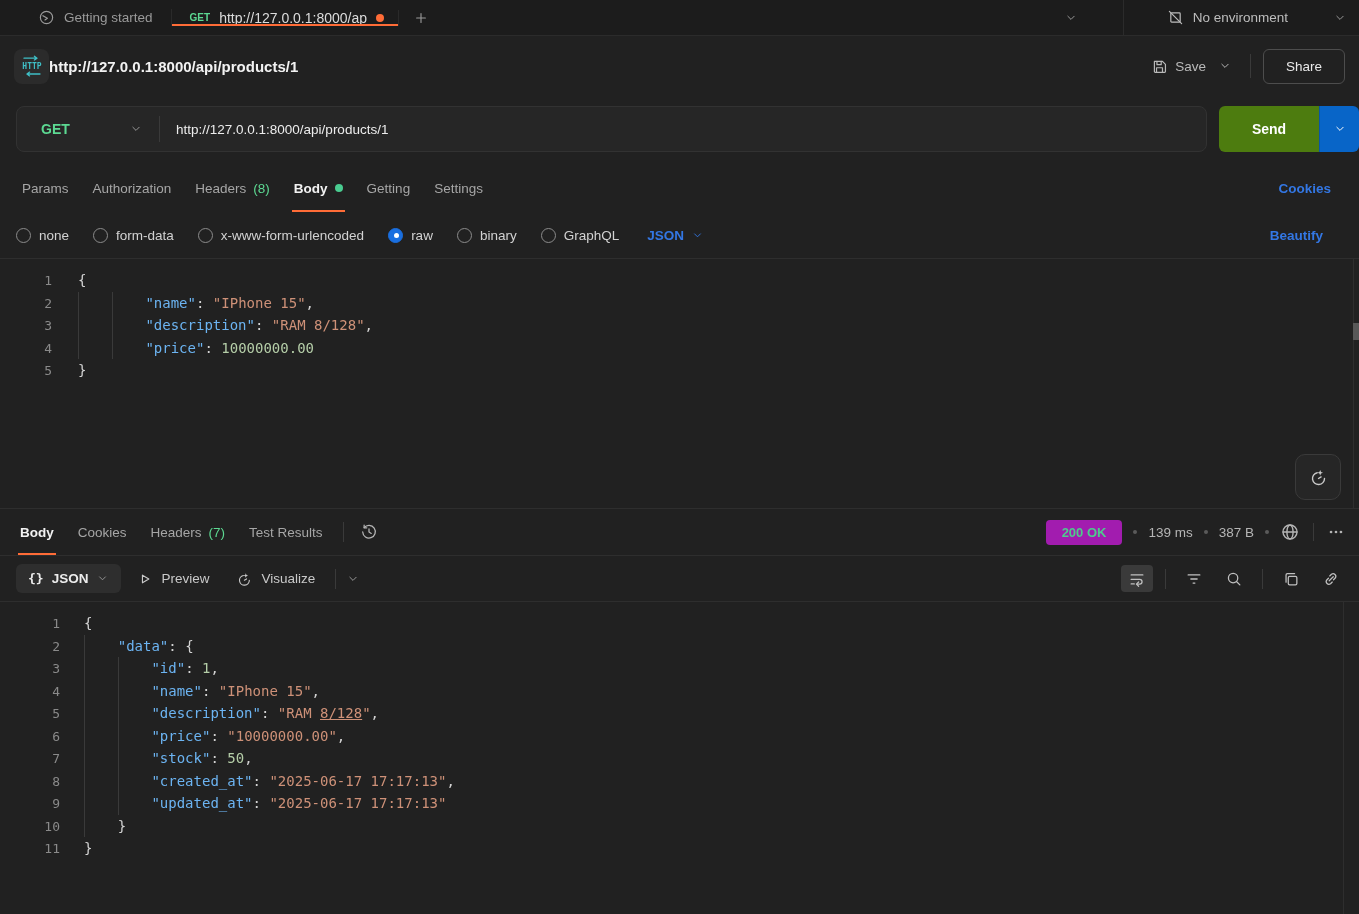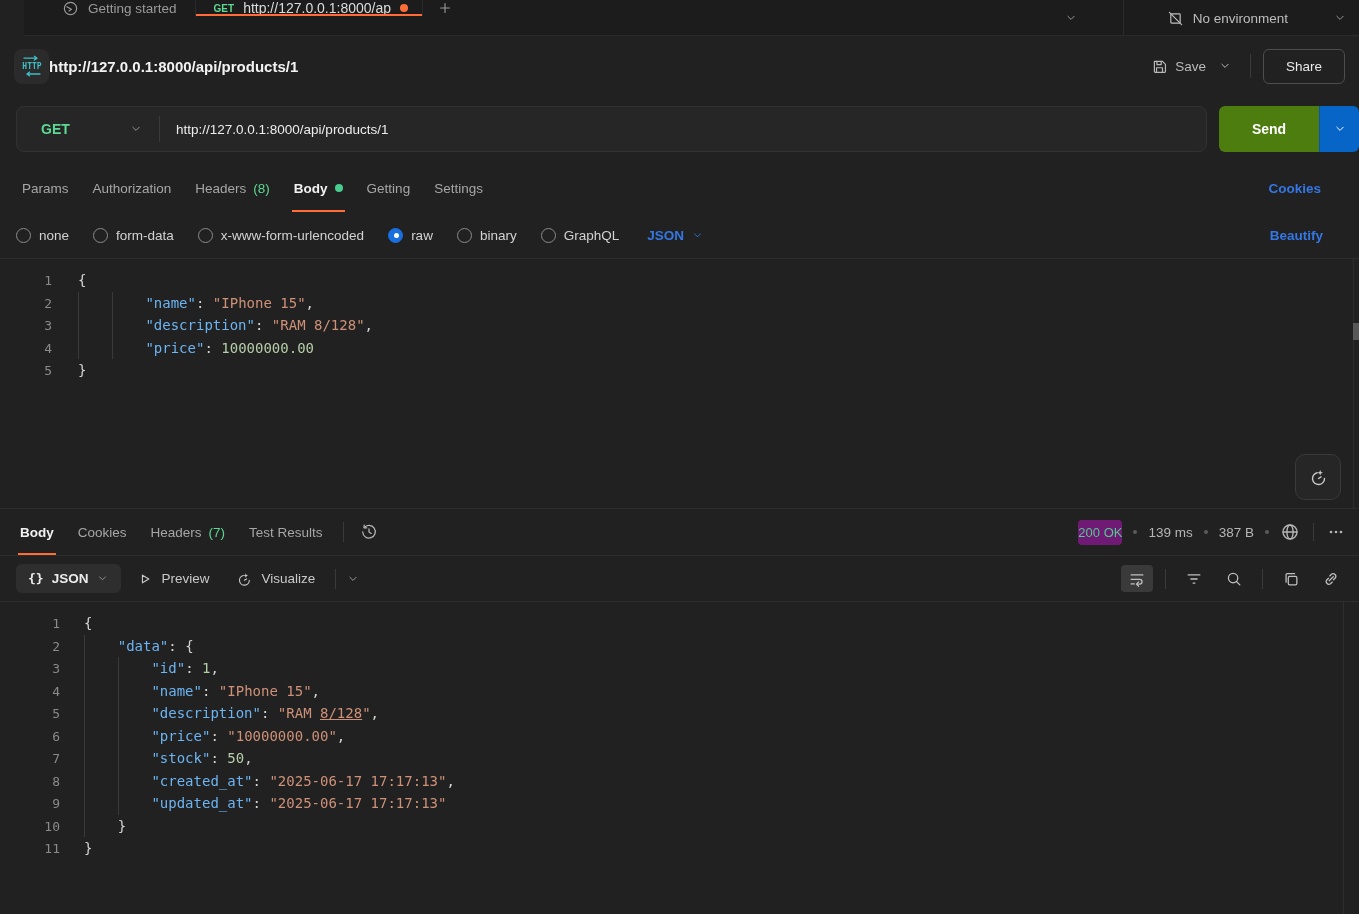--- a/index.html
+++ b/index.html
@@ -7,21 +7,21 @@
   body {
     width:1359px; height:914px; overflow:hidden;
     background:#212121; color:#e8e8e8;
     font-family:"Liberation Sans", sans-serif;
     font-size:13.5px;
   }
   svg { display:block; }
   .ic { stroke:currentColor; fill:none; stroke-width:1.4; stroke-linecap:round; stroke-linejoin:round; }
 
   
-  .topbar { height:36px; background:#1c1c1c; display:flex; align-items:flex-start; border-bottom:1px solid #2b2b2b;margin-left:24px; }
+  .topbar { height:36px; background:#1c1c1c; display:flex; align-items:center; border-bottom:1px solid #2b2b2b; }
   .tab { display:flex; align-items:center; gap:9px; padding:0 18px; color:#9a9a9a; }
   .tab-getting { margin-left:20px; border-right:1px solid #2a2a2a; }
   .tab-request { position:relative; padding-right:14px; color:#dcdcdc; border-right:1px solid #2a2a2a; }
   .tab-request::after { content:""; position:absolute; left:0; right:0; bottom:0; height:2px; background:#ff6c37; }
   .tab-method { color:#5cd992; font-size:10px; font-weight:700; }
   .tab-title { font-weight:400; font-size:14px; white-space:nowrap; }
   .unsaved-dot { width:8px; height:8px; border-radius:50%; background:#ff6c37; flex:none; }
   .plus-btn { display:flex; align-items:center; padding:0 14px; color:#9a9a9a; }
   .topbar-right { margin-left:auto; display:flex; align-items:center;gap:23px; }
   .tab-chevron { padding:0 22px; color:#9a9a9a; display:flex; align-items:center; }
@@ -44,21 +44,21 @@
   .url-input { flex:1; height:46px; background:#262626; border:1px solid #323232; border-radius:8px; display:flex; align-items:center; }
   .method-select { width:142px; display:flex; align-items:center; justify-content:space-between; padding:0 16px 0 24px; flex:none; }
   .method-label { color:#5cd992; font-weight:700; font-size:14px; }
   .in-vdiv { width:1px; height:26px; background:#3a3a3a; flex:none; }
   .url-text { padding-left:16px; font-size:13.5px; color:#ececec; }
   .send-group { margin-left:12px; height:46px; display:flex; border-radius:6px; overflow:hidden; flex:none; width:140px; }
   .send-main { background:#4d7c0f; color:#fff; font-weight:700; font-size:14px; display:flex; align-items:center; justify-content:center; flex:1; }
   .send-caret { background:#0865c8; border-left:1px solid #0a55a5; width:40px; display:flex; align-items:center; justify-content:center; color:#fff; }
 
   
-  .rtabs { height:48px; display:flex; align-items:center; padding:0 20px 0 10px; color:#a6a6a6; }
+  .rtabs { height:48px; display:flex; align-items:center; padding:0 10px 0 10px; color:#a6a6a6; }
   .rtab { position:relative; height:100%; display:flex; align-items:center; gap:7px; padding:0 12px; white-space:nowrap; }
   .rtab.active { color:#f2f2f2; font-weight:700; }
   .rtab.active::after { content:""; position:absolute; left:10px; right:10px; bottom:0; height:2px; background:#ff6c37; }
   .count-green { color:#5cd992; }
   .body-dot { width:8px; height:8px; border-radius:50%; background:#49cc90; }
   .link-blue { color:#3377e4; font-weight:700; }
   .cookies-link { margin-left:auto; padding-right:18px; }
 
   
   .modes { height:46px; display:flex; align-items:center; padding:0 16px; gap:24px; color:#d2d2d2; }
@@ -89,21 +89,21 @@
   .req-scroll-line { right:5px; }
   .resp-scroll-line { right:15px; }
   .req-scroll-thumb { position:absolute; top:64px; right:0; width:6px; height:17px; background:#585858; }
 
   
   .resp { border-top:1px solid #2e2e2e; }
   .resp-tabs { height:47px; display:flex; align-items:center; padding:0 14px 0 8px; color:#a6a6a6; border-bottom:1px solid #2e2e2e; }
   .hist-vdiv { width:1px; height:20px; background:#3a3a3a; margin:0 8px; }
   .hist-btn { color:#b5b5b5; padding:4px 8px; display:flex; }
   .meta { margin-left:auto; display:flex; align-items:center; gap:11px; color:#b5b5b5; }
-  .status-pill { background:#701a75; color:#4ecb8d; padding:5px 0; border-radius:4px; font-weight:400; font-size:13px; }
+  .status-pill { background:#a21caf; color:#4ecb8d; padding:5px 16px; border-radius:4px; font-weight:700; font-size:13px; }
   .sep-dot { width:4px; height:4px; border-radius:50%; background:#5a5a5a; }
   .meta-vdiv { width:1px; height:18px; background:#3a3a3a; margin:0 2px; }
 
   .resp-toolbar { height:45px; display:flex; align-items:center; padding:0 12px 0 16px; gap:6px; color:#c9c9c9; }
   .json-chip { background:#2e2e2e; border-radius:6px; padding:7px 12px; display:flex; align-items:center; gap:8px; color:#ececec; }
   .braces-glyph { font-weight:700; font-family:"DejaVu Sans Mono", monospace; font-size:13px; }
   .chip-label { font-weight:700; }
   .tool { display:flex; align-items:center; gap:8px; padding:0 10px; }
   .tool-vdiv { width:1px; height:20px; background:#3a3a3a; margin:0 4px; }
   .toolbar-right { margin-left:auto; display:flex; align-items:center; gap:8px; }

